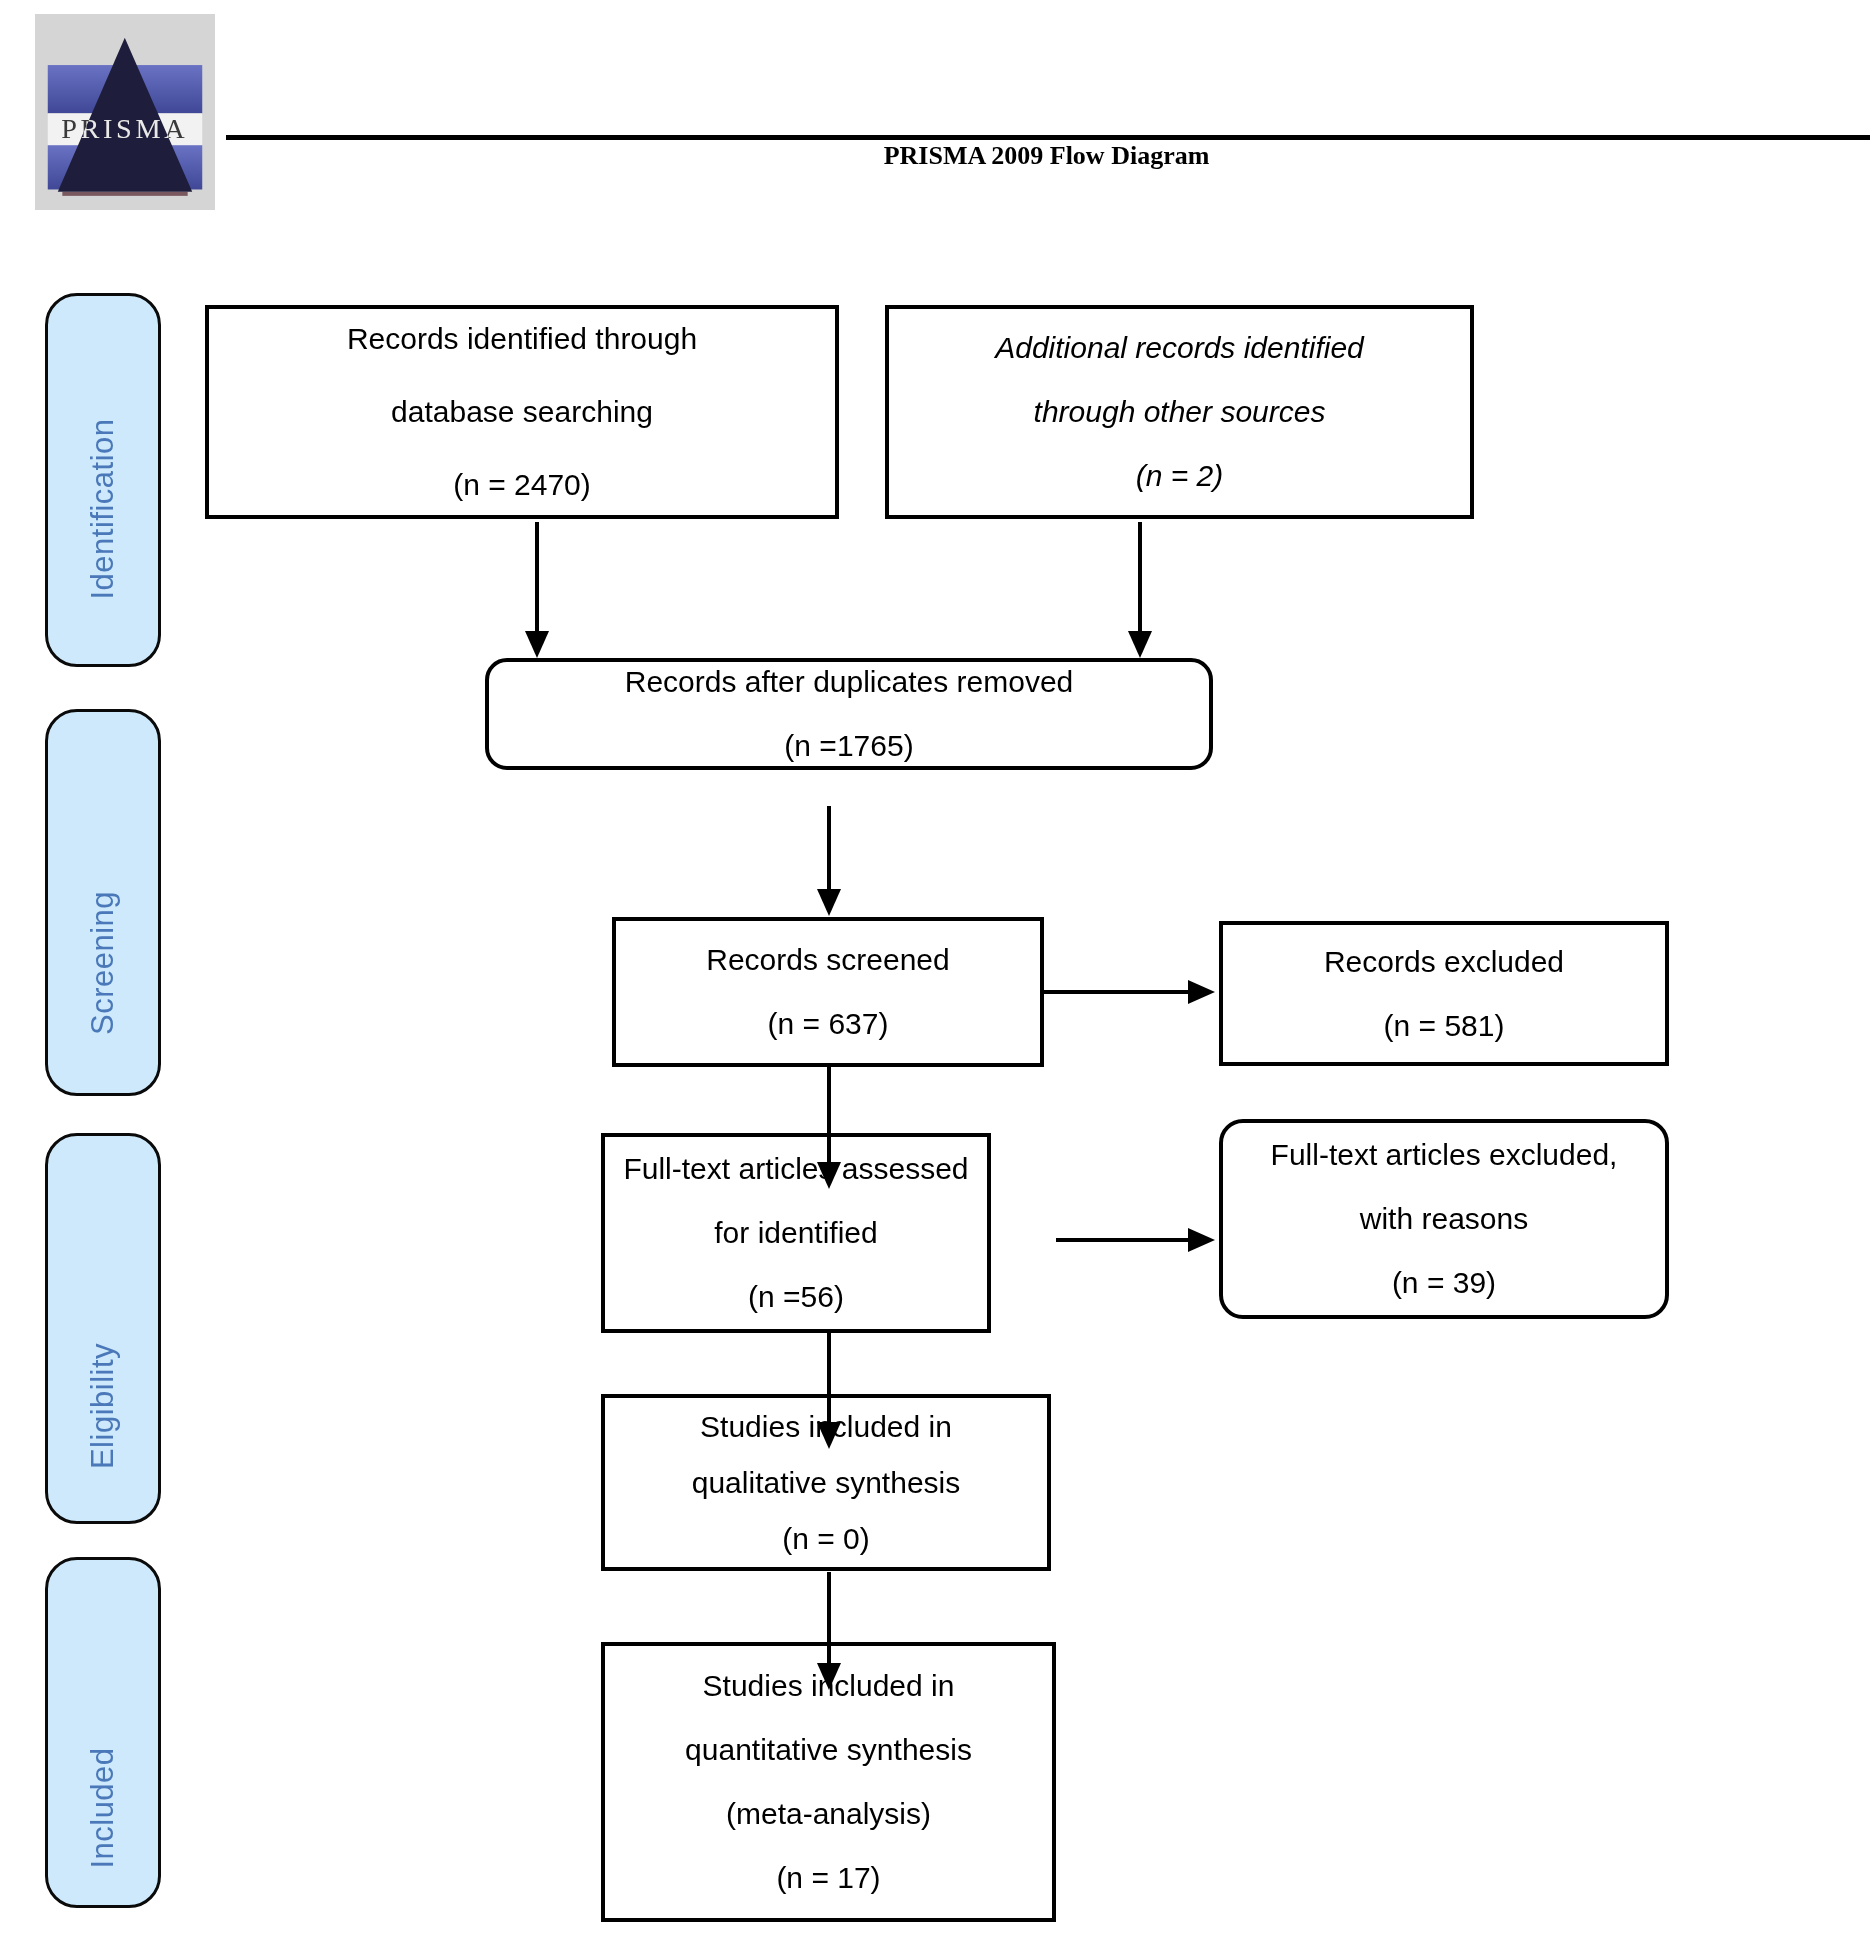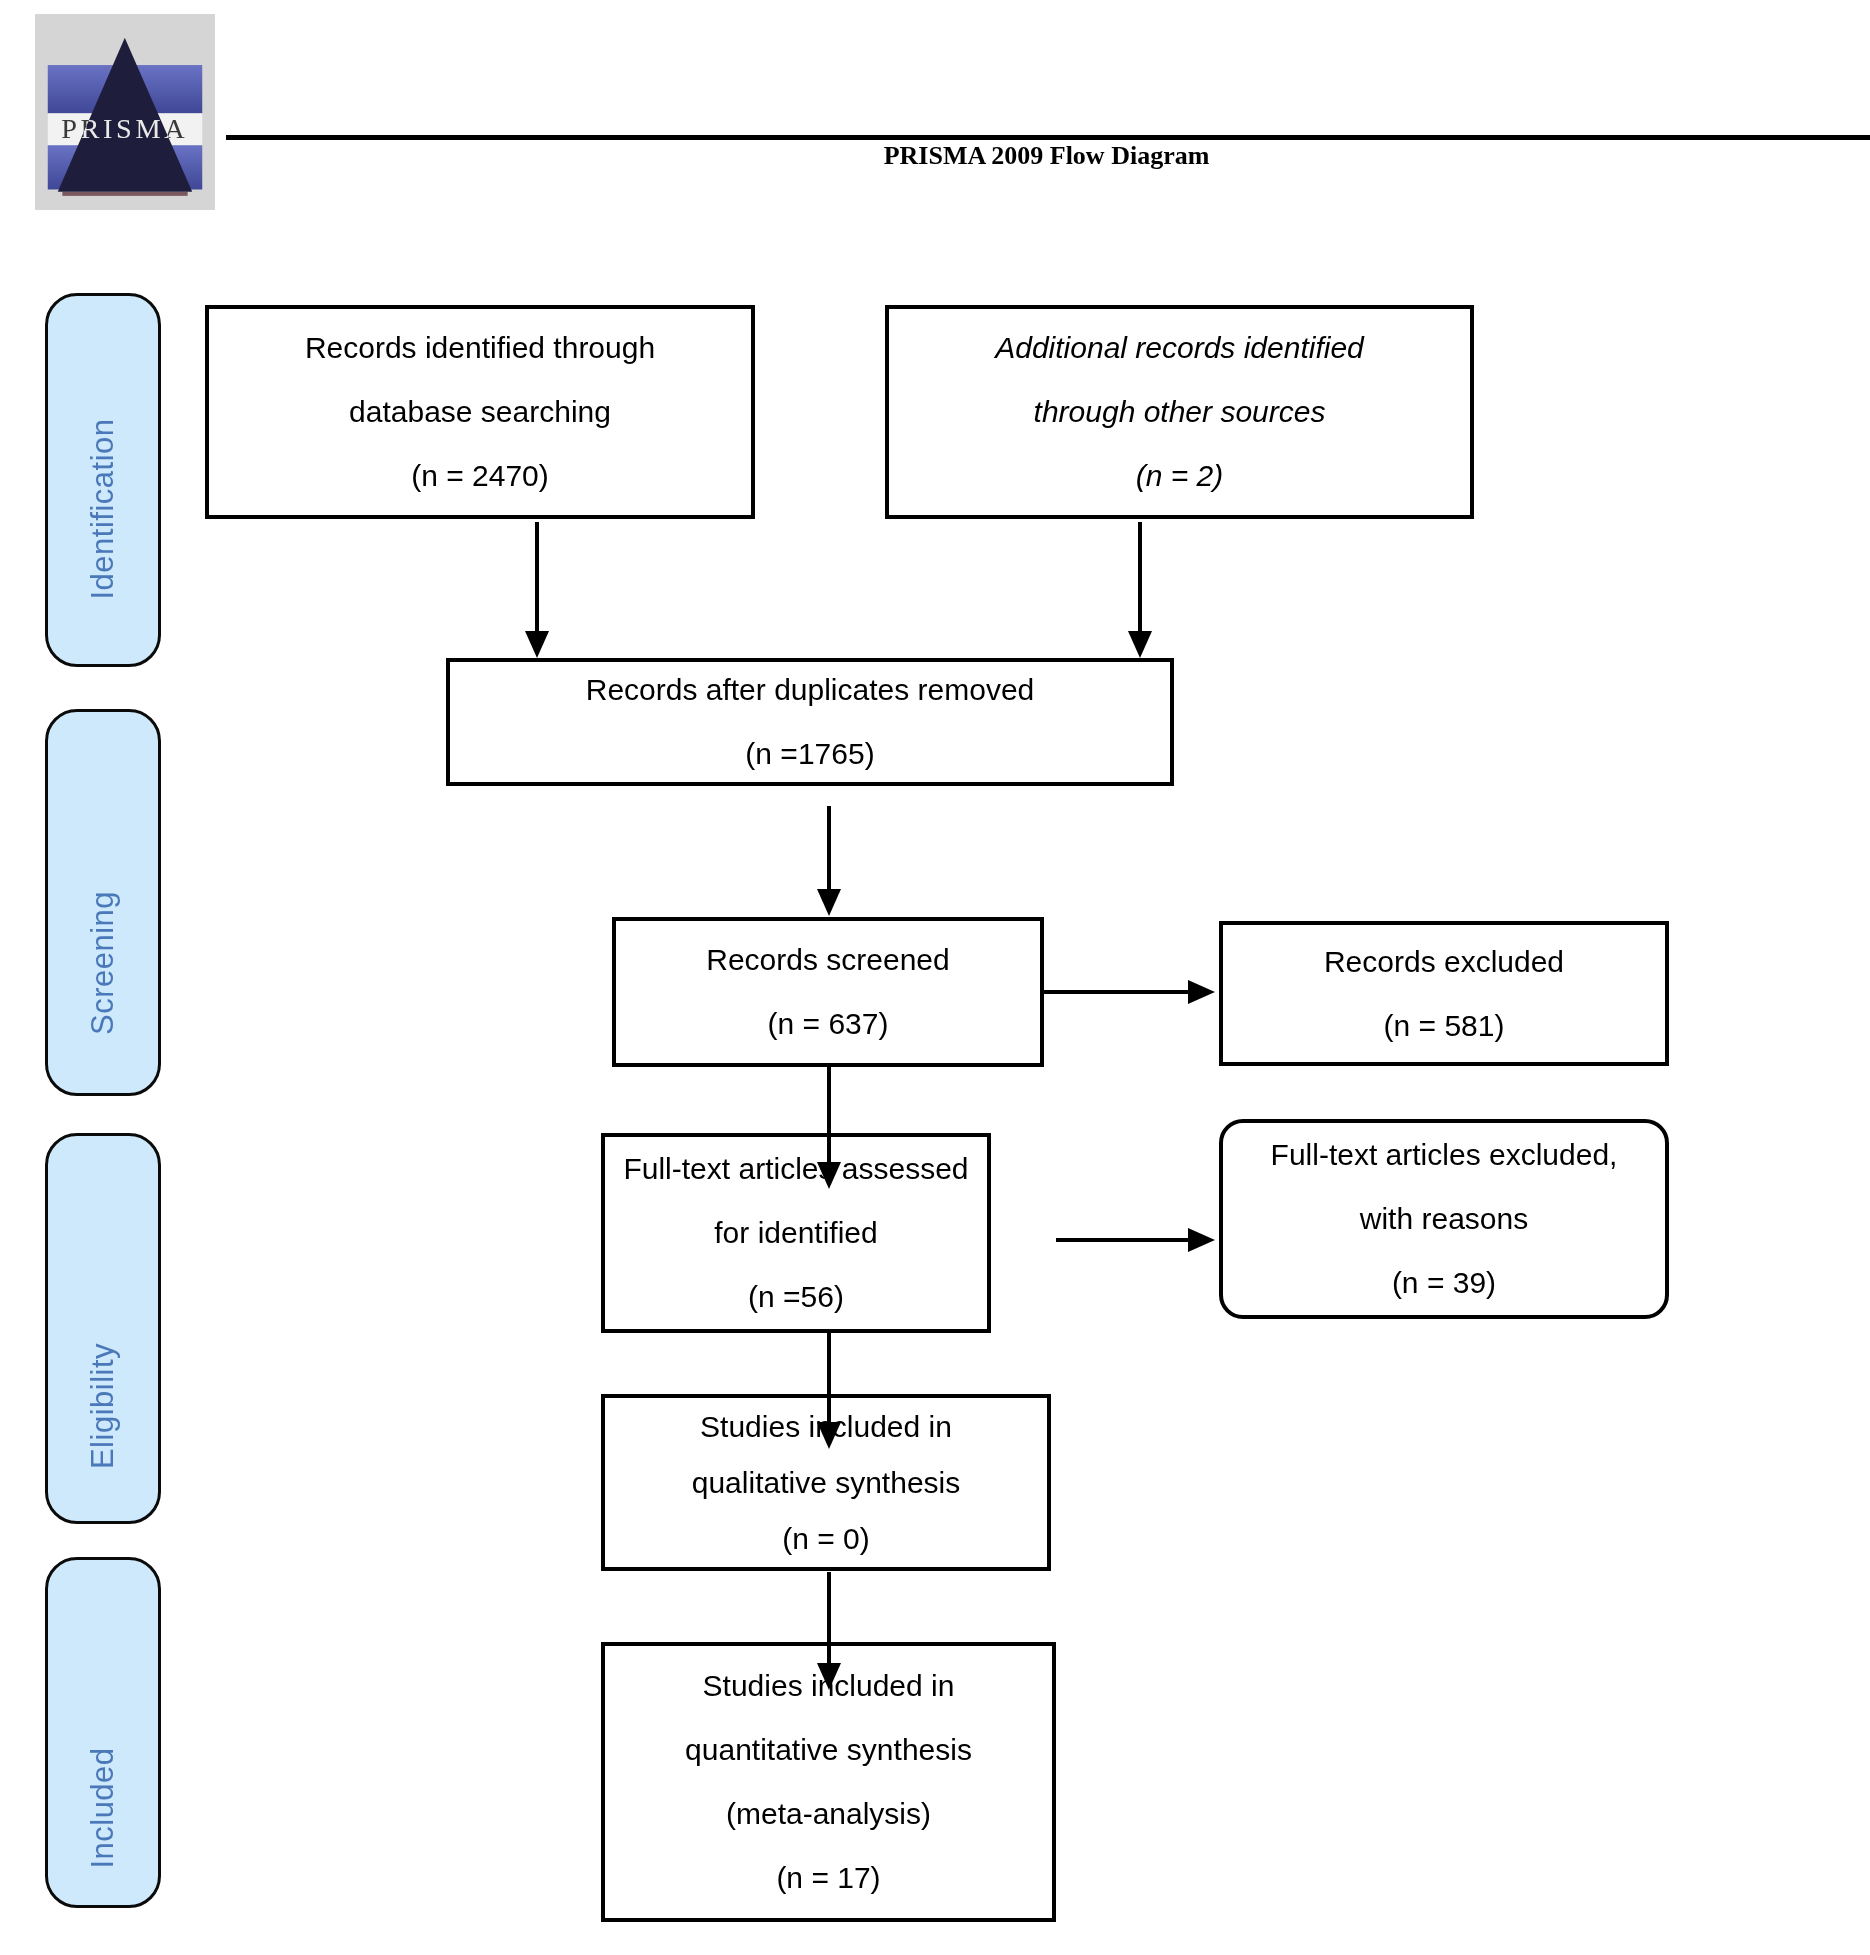--- a/index.html
+++ b/index.html
@@ -27,23 +27,23 @@
   .stage-included{top:1557px;height:351px;}
   .stage-included span{top:72%;}
 
   
   .fb{position:absolute;background:#fff;border:4.1px solid #000;box-sizing:border-box;
       display:flex;flex-direction:column;justify-content:center;align-items:center;
       text-align:center;font-size:30px;z-index:1;}
   .fb .line{line-height:64px;white-space:nowrap;}
   .fb.tight .line{line-height:56px;}
 
-  .fb-identified{left:205px;top:305px;width:550px;height:214px;}
+  .fb-identified{left:205px;top:305px;width:634px;height:214px;gap:9px;}
   .fb-additional{left:885px;top:305px;width:589px;height:214px;font-style:italic;}
-  .fb-dedup{left:446px;top:658px;width:728px;height:128px;}
+  .fb-dedup{left:485px;top:658px;width:728px;height:112px;border-radius:22px;}
   .fb-screened{left:612px;top:917px;width:432px;height:150px;}
   .fb-excluded{left:1219px;top:921px;width:450px;height:145px;}
   .fb-fulltext{left:601px;top:1133px;width:390px;height:200px;}
   .fb-ft-excluded{left:1219px;top:1119px;width:450px;height:200px;border-radius:24px;}
   .fb-qualitative{left:601px;top:1394px;width:450px;height:177px;}
   .fb-quantitative{left:601px;top:1642px;width:455px;height:280px;}
 
   
   .vline{position:absolute;width:3.6px;background:#000;z-index:2;}
   .hline{position:absolute;height:3.6px;background:#000;z-index:2;}

